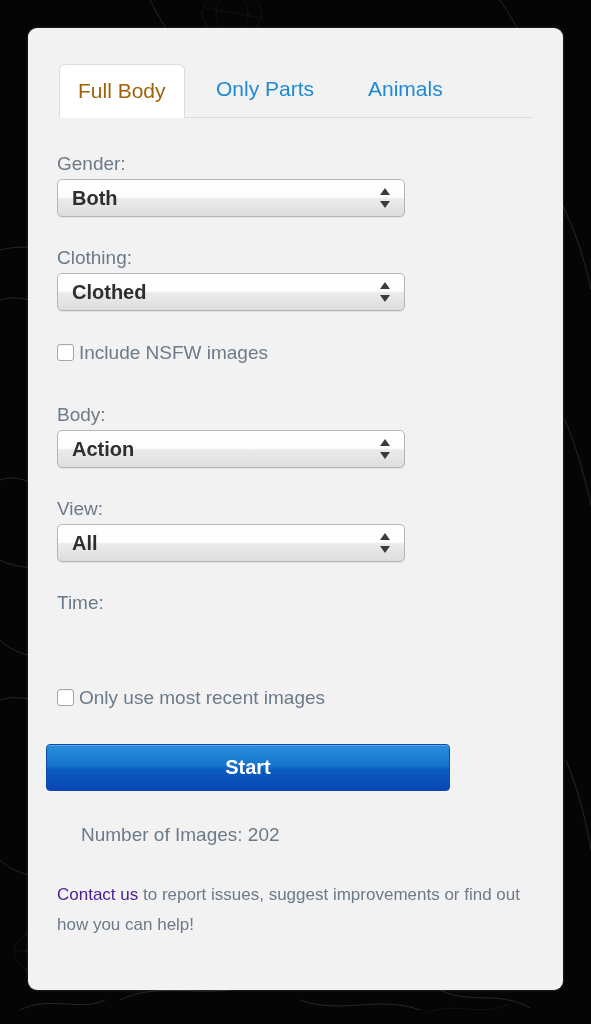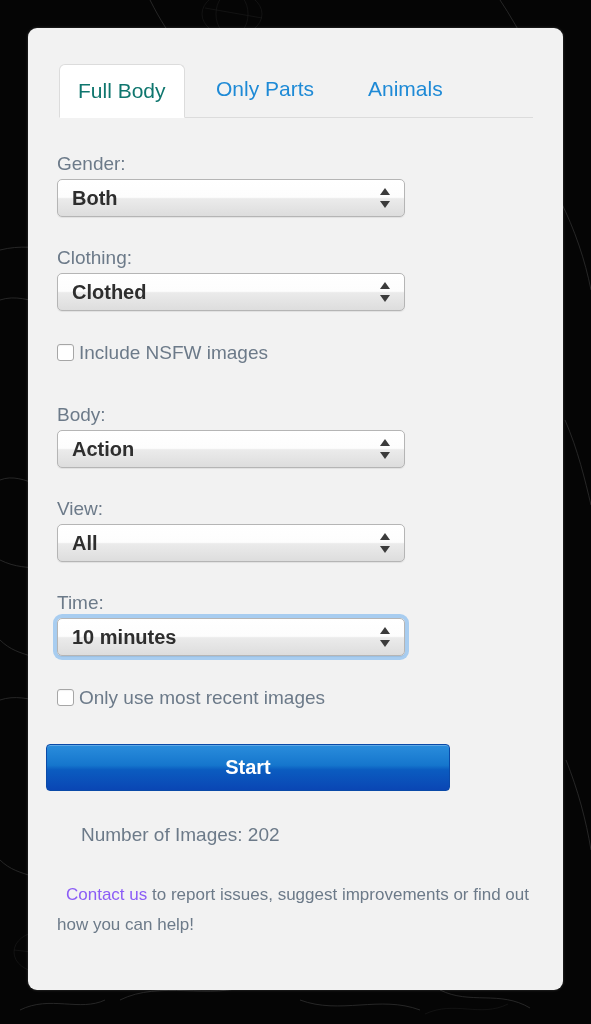--- a/index.html
+++ b/index.html
@@ -44,21 +44,21 @@
   }
   .tab {
     position: absolute;
     bottom: 0;
     font-size: 21px;
     line-height: 1;
     white-space: nowrap;
     cursor: pointer;
   }
   .tab.active {
-    color: #0f766e;
+    color: #a16207;
     background: #ffffff;
     border: 1px solid #dcdcdc;
     border-bottom: 1px solid #ffffff;
     border-radius: 6px 6px 0 0;
     padding: 15px 18px 16px 18px;
     bottom: -1px;
     left: 0;
     text-align: center;
   }
   .tab.link {
@@ -191,23 +191,22 @@
   #contact-text {
     position: absolute;
     left: 29px;
     top: 852px;
     width: 481px;
     font-size: 17px;
     color: #6c7a89;
     line-height: 30px;
   }
   #contact-link {
-    color: #8b5cf6;
-    cursor: pointer;
-    margin-left: 9px;
+    color: #4c1d95;
+    cursor: pointer;
   }
 </style>
 </head>
 <body>
 
 <svg id="bg-texture" viewBox="0 0 591 1024" preserveAspectRatio="none">
   <g stroke="#8e8e8e" fill="none" stroke-width="0.8" opacity="0.30">
     <path d="M150 0 C170 40 190 60 215 92"></path>
     <path d="M500 0 C520 30 540 70 560 110"></path>
     <path d="M0 250 C40 240 70 260 110 250 L150 265"></path>
@@ -286,29 +285,20 @@
     <div class="select-box">
       <span class="select-value">All</span>
       <span class="stepper">
         <span class="tri up"></span>
           <span class="tri down"></span>
       </span>
     </div>
   </div>
 
   <div class="field-label" style="top:565px">Time:</div>
-  <div class="select-wrap focused" style="top:590px">
-    <div class="select-box">
-      <span class="select-value">10 minutes</span>
-      <span class="stepper">
-        <span class="tri up"></span>
-          <span class="tri down"></span>
-      </span>
-    </div>
-  </div>
 
   <div class="check-row" style="top:659px">
     <span class="checkbox"></span>
     <span class="check-label">Only use most recent images</span>
   </div>
 
   <div id="start-button">Start</div>
 
   <div id="image-count">Number of Images: 202</div>
 

